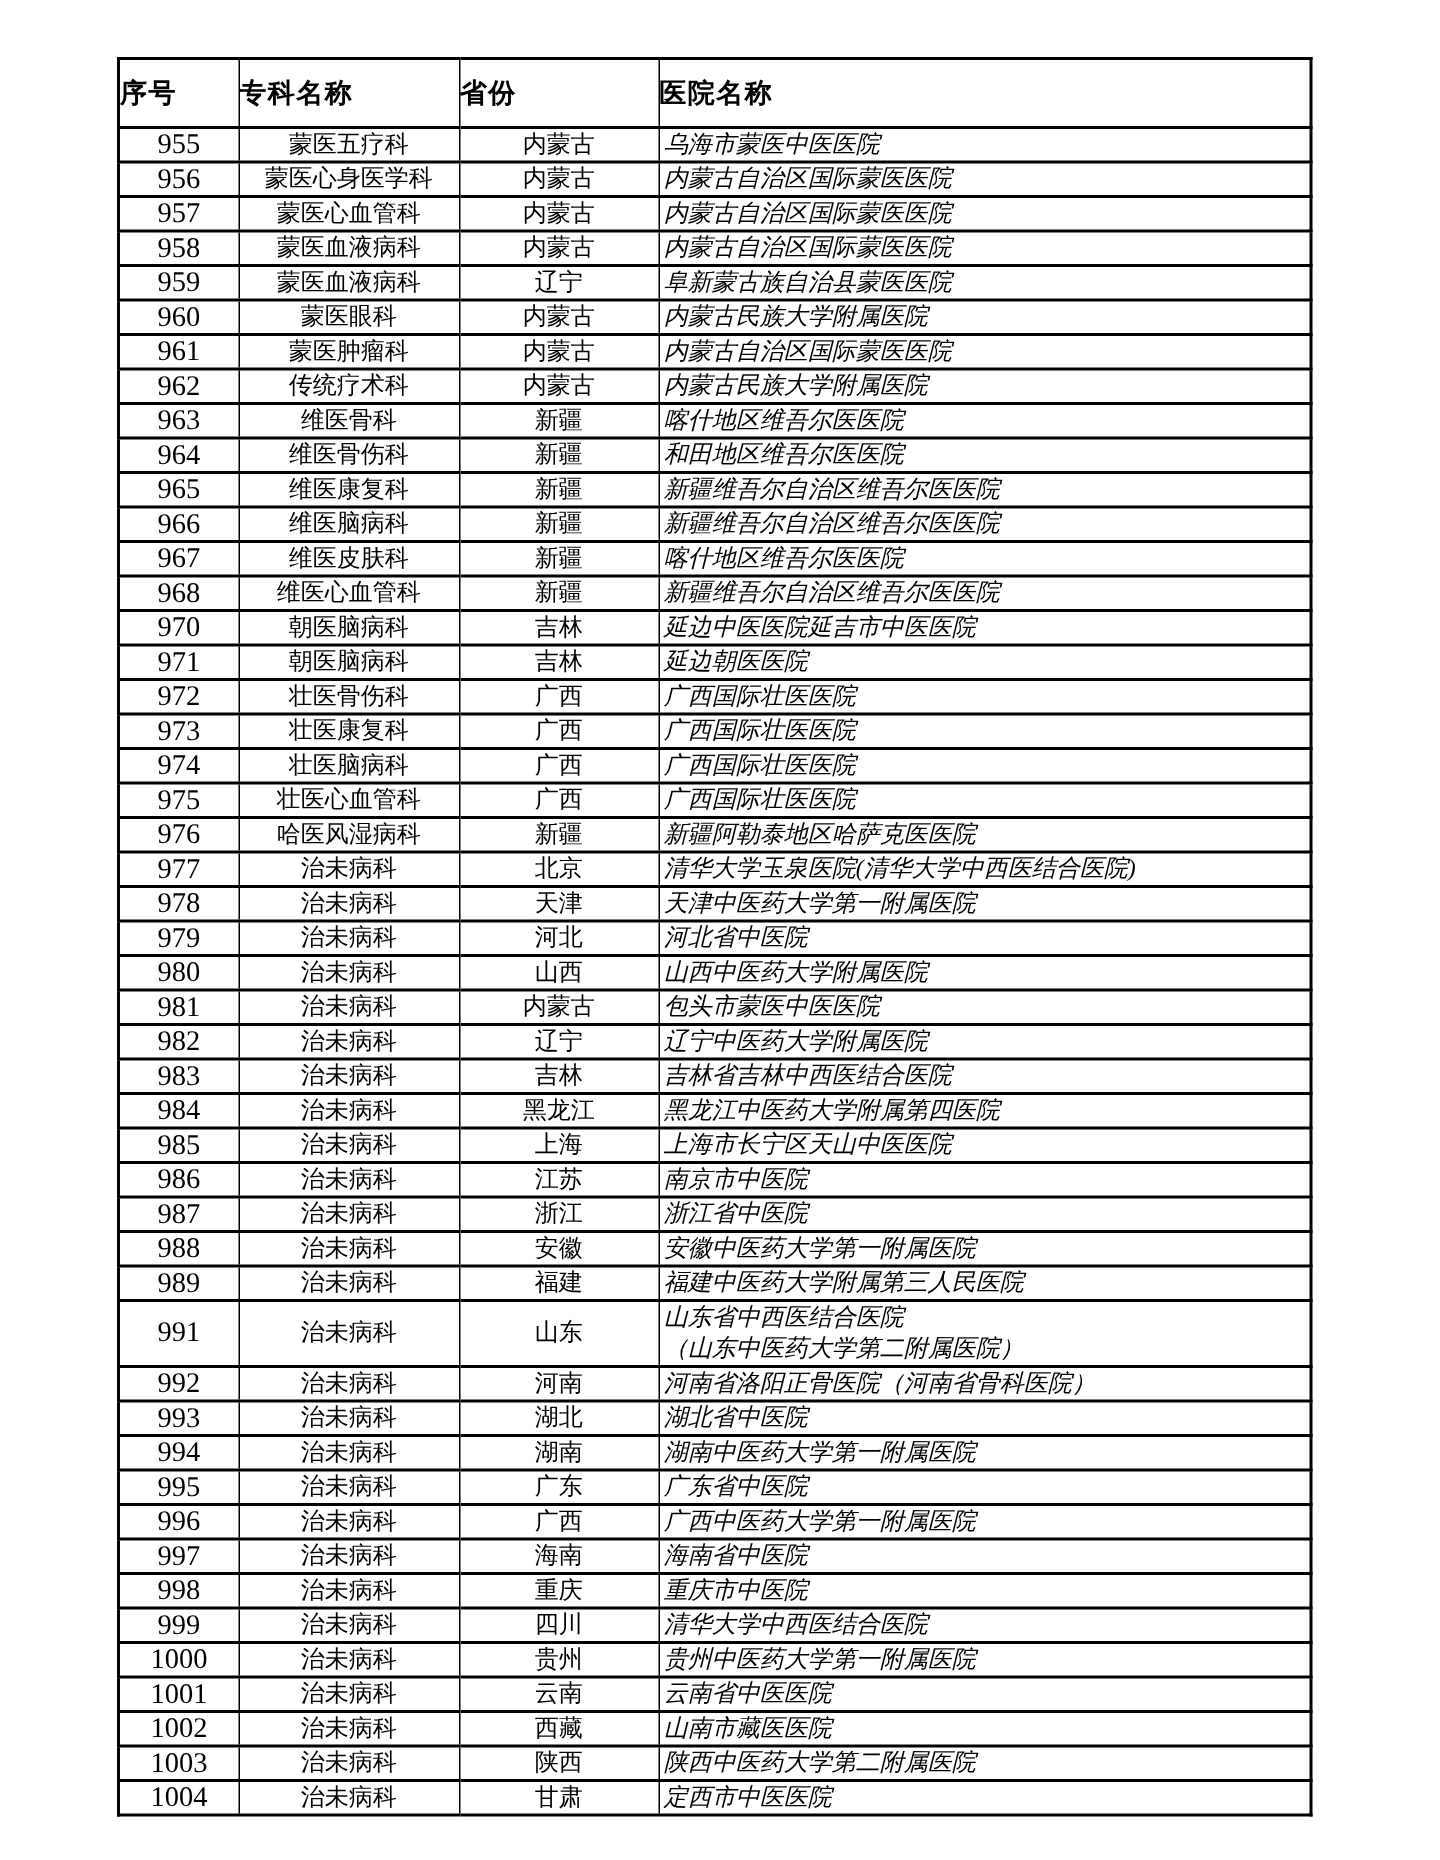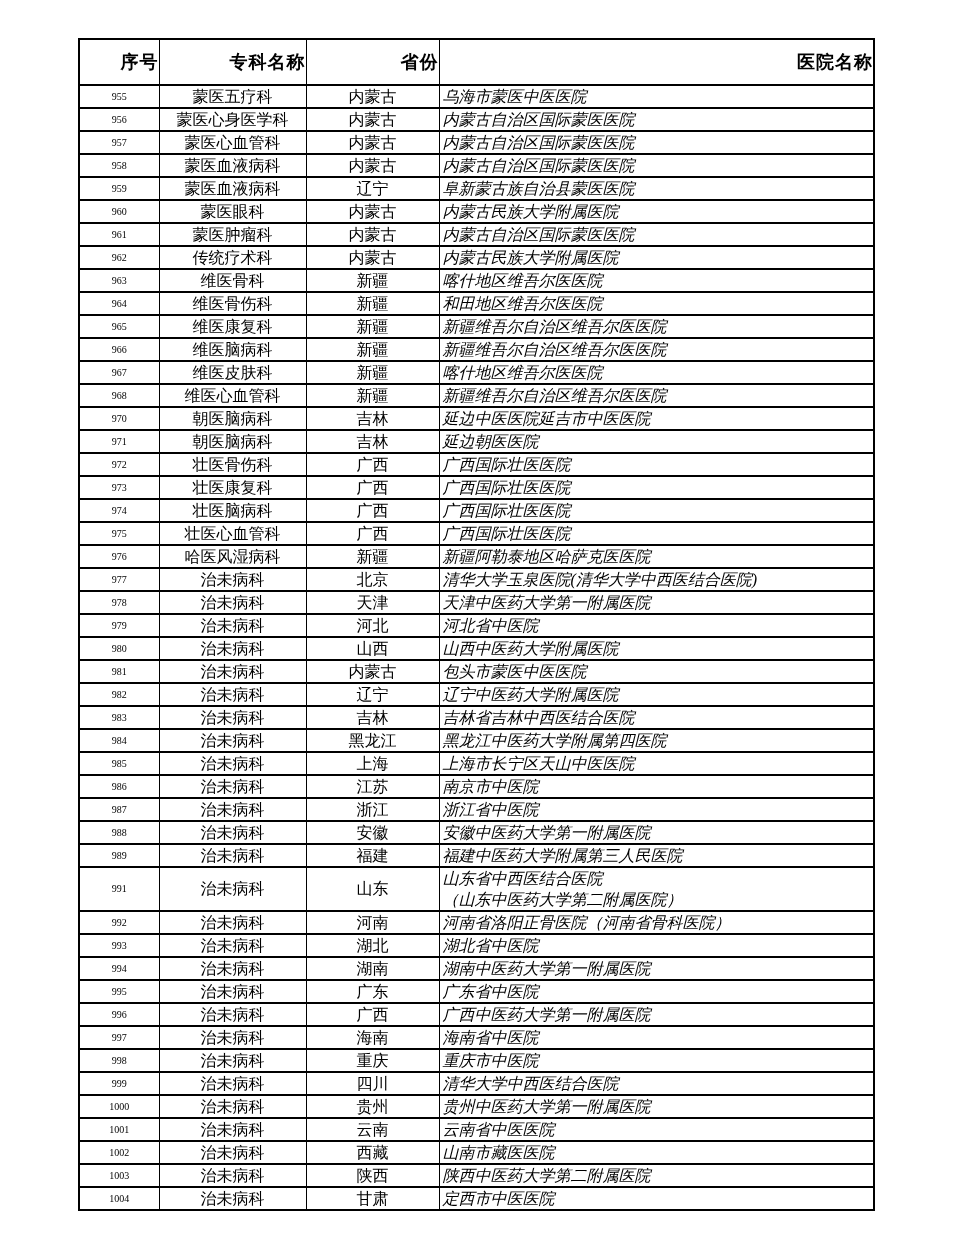--- a/index.html
+++ b/index.html
@@ -29,34 +29,34 @@
   table.doc-table th, table.doc-table td {
     border-left-width: 1px;
     border-right-width: 1px;
   }
   table.doc-table th:first-child, table.doc-table td:first-child { border-left-width: 2px; }
   table.doc-table th:last-child, table.doc-table td:last-child { border-right-width: 2px; }
   thead th {
     height: 46px;
     font-size: 18px;
     font-weight: bold;
-    text-align: right;
+    text-align: left;
     vertical-align: middle;
     border-bottom-width: 3px;
     letter-spacing: 1px;
   }
   tbody td {
     height: 22px;
     font-size: 16px;
     line-height: 20px;
     vertical-align: middle;
     white-space: nowrap;
     overflow: hidden;
   }
-  td.c-no       { text-align: center; font-size: 10px; }
+  td.c-no       { text-align: center; font-size: 19px; }
   td.c-spec     { text-align: center; font-family: Liberation Serif, serif; }
   td.c-prov     { text-align: center; }
   td.c-hosp     { text-align: left; padding-left: 3px; font-style: italic; }
   td.c-hosp div { line-height: 21px; }
 </style>
 </head>
 <body>
 
 <div class="page">
   <table class="doc-table">

